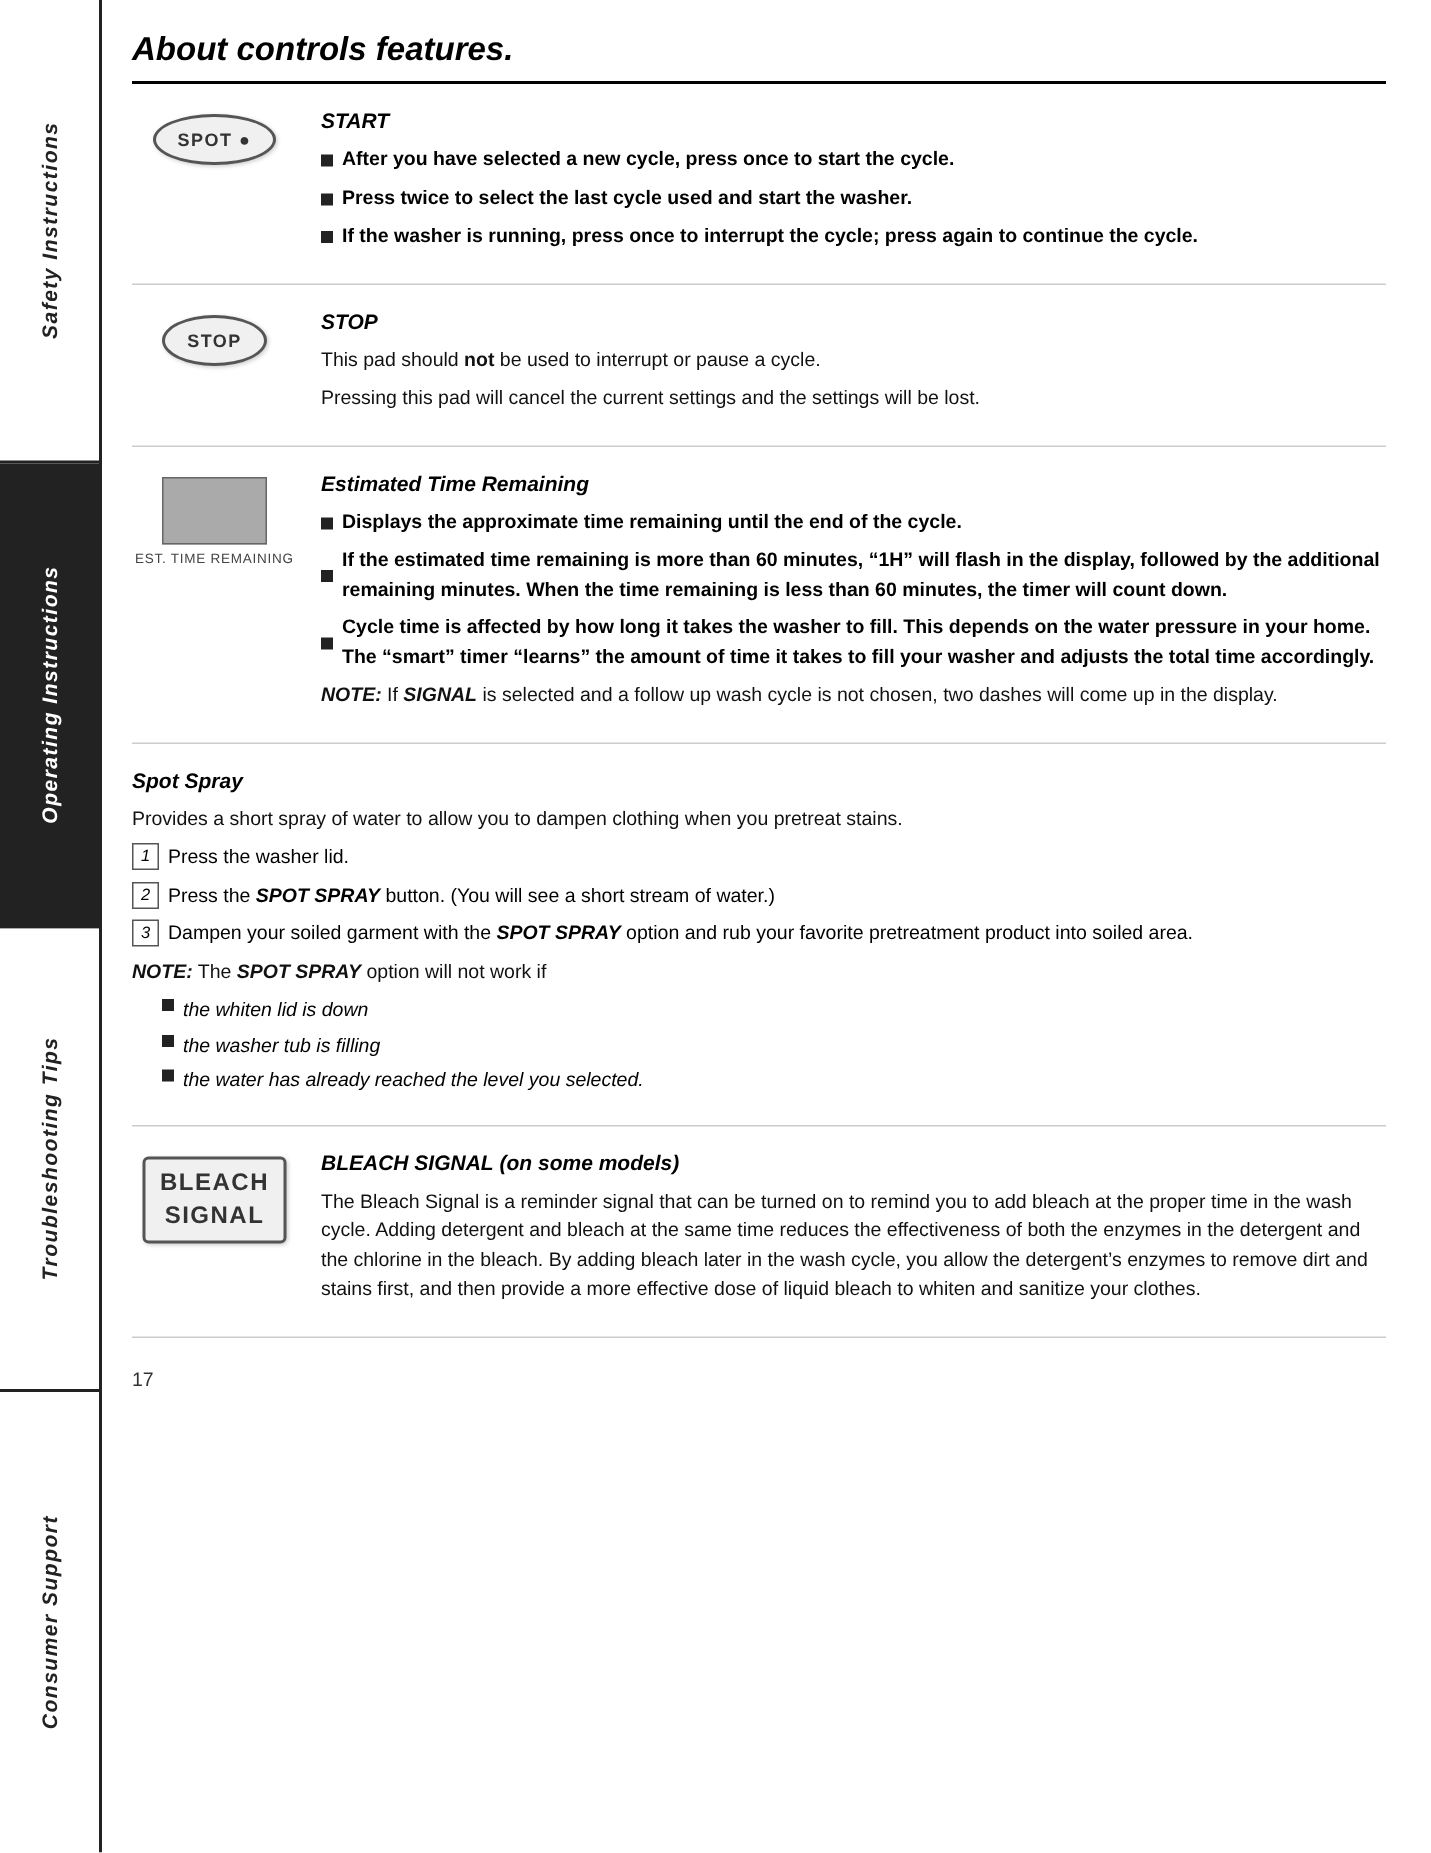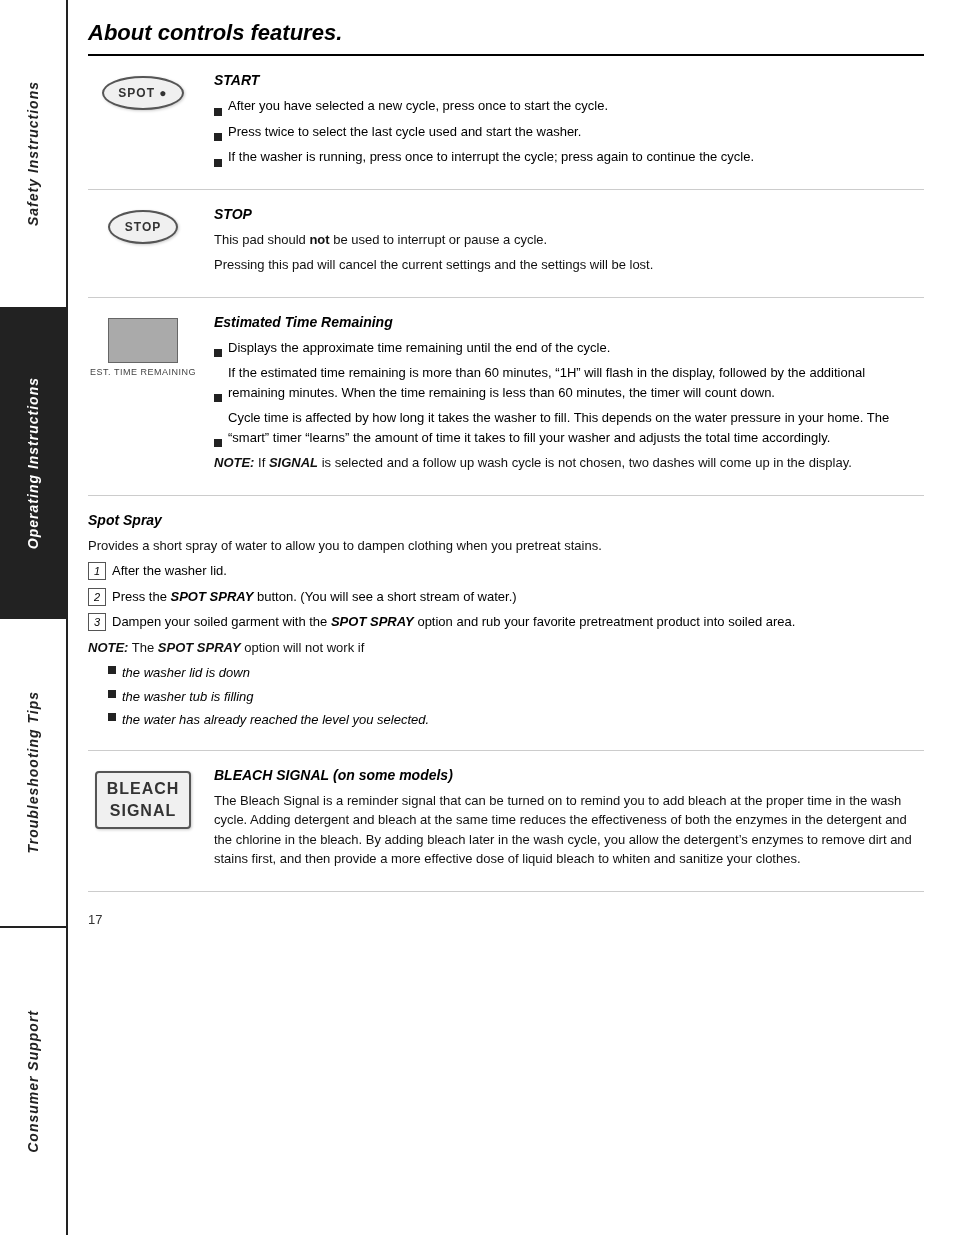--- a/index.html
+++ b/index.html
@@ -150,23 +150,24 @@
       font-size: 9px;
       text-align: right;
       color: #444;
       letter-spacing: 0.5px;
       text-transform: uppercase;
     }
 
     
     .bullet-item {
       display: flex;
-      align-items: flex-end;
+      align-items: center;
       margin-bottom: 6px;
       gap: 6px;
+      font-weight: bold;
     }
 
     .bullet-square {
       width: 8px;
       height: 8px;
       background: #222;
       flex-shrink: 0;
       margin-top: 3px;
     }
 
@@ -312,37 +313,37 @@
     </div>
   </div>
 
   <div class="feature-section">
     <div class="content-col" style="padding-left:0;">
       <div class="section-title">Spot Spray</div>
       <p>Provides a short spray of water to allow you to dampen clothing when you pretreat stains.</p>
 
       <div class="step-item">
         <div class="step-num">1</div>
-        <span class="step-text">After the washer lid.</span>
+        <span class="step-text">Press the washer lid.</span>
       </div>
       <div class="step-item">
         <div class="step-num">2</div>
         <span class="step-text">Press the <strong><em>SPOT SPRAY</em></strong> button.  (You will see a short stream of water.)</span>
       </div>
       <div class="step-item">
         <div class="step-num">3</div>
         <span class="step-text">Dampen your soiled garment with the <strong><em>SPOT SPRAY</em></strong> option and rub your favorite pretreatment product into soiled area.</span>
       </div>
 
       <p>
         <strong><em>NOTE:</em></strong> The <strong><em>SPOT SPRAY</em></strong> option will not work if
       </p>
       <div class="sub-bullet-item">
         <div class="bullet-square"></div>
-        <span class="sub-bullet-text">the washer lid is down</span>
+        <span class="sub-bullet-text">the whiten lid is down</span>
       </div>
       <div class="sub-bullet-item">
         <div class="bullet-square"></div>
         <span class="sub-bullet-text">the washer tub is filling</span>
       </div>
       <div class="sub-bullet-item">
         <div class="bullet-square"></div>
         <span class="sub-bullet-text">the water has already reached the level you selected.</span>
       </div>
     </div>

